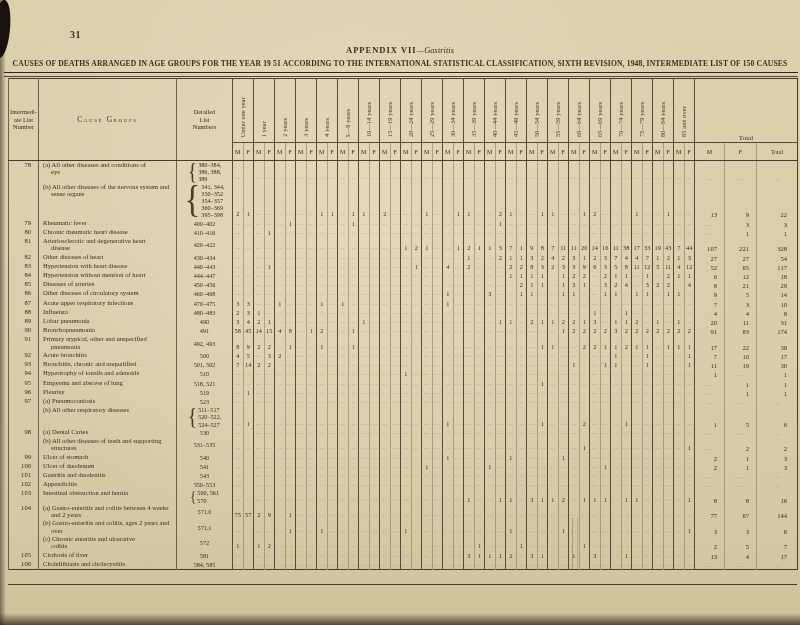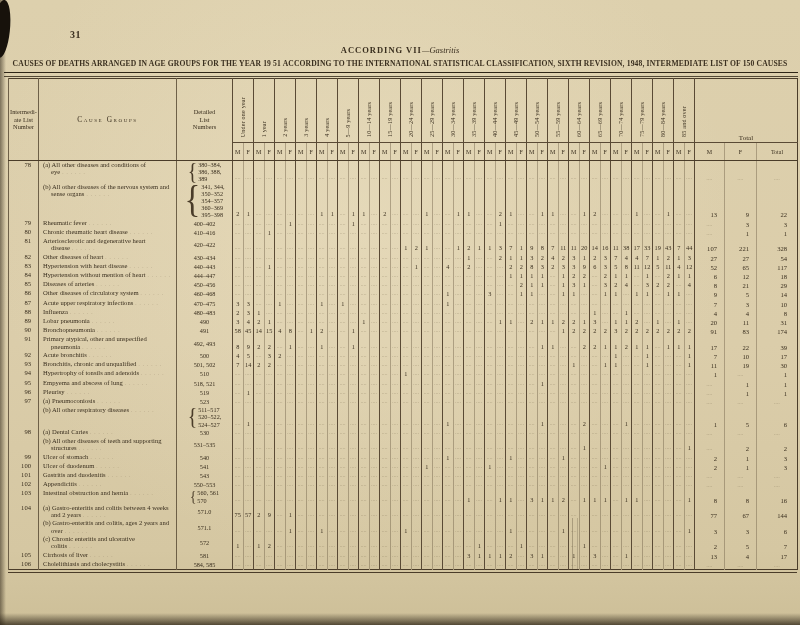--- a/index.html
+++ b/index.html
@@ -24,21 +24,21 @@
   .pageno{position:absolute;left:70px;top:29px;font-size:10px;font-weight:bold;letter-spacing:.5px;}
   .apx{position:absolute;left:0;top:45px;width:100%;text-align:center;font-size:8.5px;}
   .apx .a1{font-weight:bold;letter-spacing:1px;}
   .apx .a2{font-style:italic;}
   .maintitle{position:absolute;left:0;top:59px;width:100%;text-align:center;
     font-size:7.6px;font-weight:bold;letter-spacing:.15px;white-space:nowrap;}
   .title-rule{position:absolute;left:4px;top:72px;width:794px;height:3px;
     border-top:1.6px solid #2f2617;border-bottom:1px solid rgba(47,38,23,.8);}
 
   .tablewrap{position:absolute;left:8px;top:78px;width:789px;
-    border-bottom:1px solid #4a3c29;padding-bottom:2px;}
+    border-bottom:1px solid #4a3c29;padding-bottom:14px;}
   table{border-collapse:collapse;table-layout:fixed;width:789px;
     border:1.2px solid #4a3c29;}
   th,td{padding:0;overflow:hidden;}
   th{font-weight:normal;}
   
   td,th{border-left:1px solid rgba(90,76,54,.85);}
   .ms{border-left:1px solid rgba(110,95,70,.45);}
   .gs{border-left:1px solid #5a4a35;}
   thead tr.r1{height:64px;}
   thead tr.r1 th{border-bottom:1px solid #5a4a35;vertical-align:bottom;}
@@ -63,21 +63,21 @@
   td.e::before{content:"....";font-size:4.6px;letter-spacing:.3px;color:rgba(90,75,52,.6);}
   td.tm,td.tf{vertical-align:bottom;text-align:right;padding-right:7px;font-size:6.6px;line-height:7.2px;}
   td.tt{vertical-align:bottom;text-align:right;padding-right:10px;font-size:6.6px;line-height:7.2px;}
   td.tm.e,td.tf.e,td.tt.e{text-align:center;padding-right:0;}
 </style>
 </head>
 <body>
 
 <div class="pageno">31</div>
 <div class="apx">
-  <span class="a1">ACCORDING  VII</span><span class="a2">—Gastritis</span>
+  <span class="a1">APPENDIX  VII</span><span class="a2">—Gastritis</span>
 </div>
 <div class="maintitle">CAUSES OF DEATHS ARRANGED IN AGE GROUPS FOR THE YEAR 19 51 ACCORDING TO THE INTERNATIONAL STATISTICAL CLASSIFICATION, SIXTH REVISION, 1948, INTERMEDIATE LIST OF 150 CAUSES</div>
 <div class="title-rule"></div>
 
 <div class="tablewrap">
   <table id="tbl">
       <colgroup>
         <col style="width: 30px;">
         <col style="width: 138px;">
         <col style="width: 56px;">

